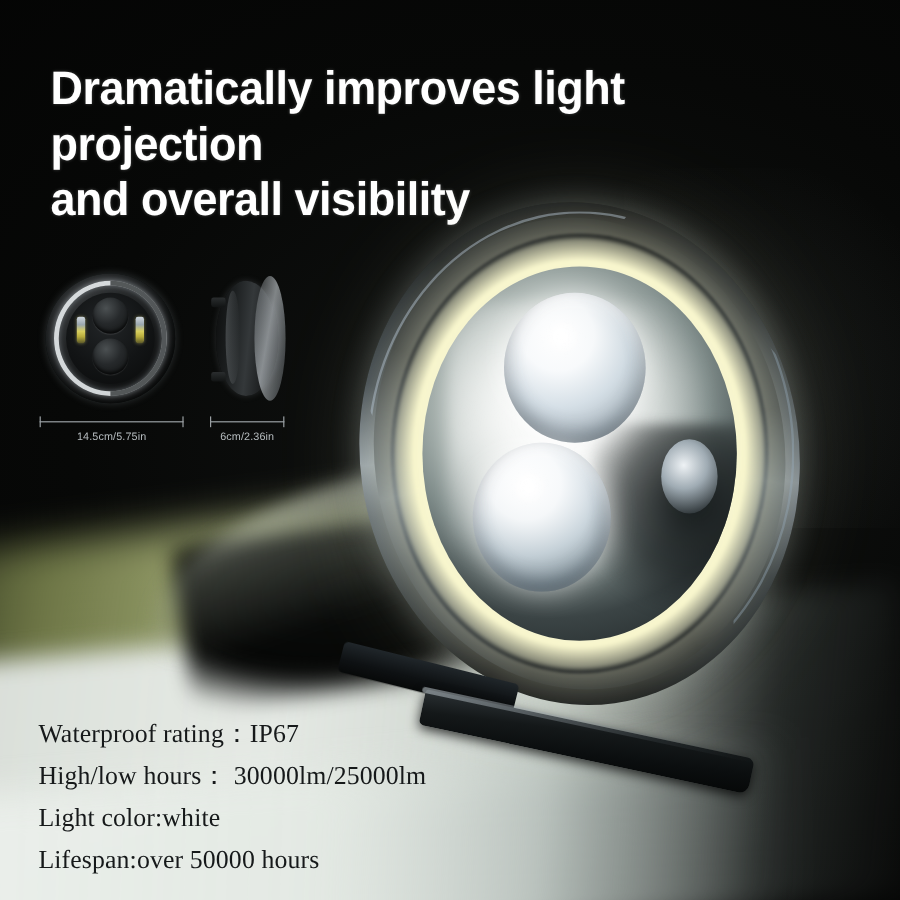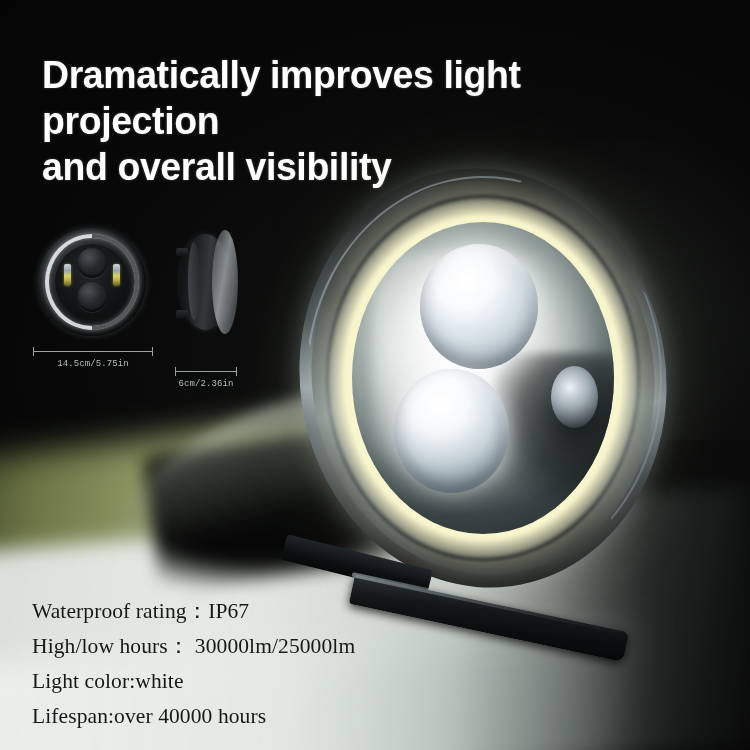--- a/index.html
+++ b/index.html
@@ -51,21 +51,21 @@
   #spill{left:520px;top:140px;width:300px;height:300px;
       background:radial-gradient(circle at 30% 60%, rgba(160,170,165,.10) 0%, rgba(0,0,0,0) 70%);}
 
   
   #headline{position:absolute;left:42px;top:52px;width:690px;
       color:#fff;font-weight:bold;font-size:39px;line-height:46px;
       letter-spacing:-.4px;transform:scaleX(.96);transform-origin:left top;
       text-shadow:0 0 3px rgba(255,255,255,.25);}
 
   
-  #thumbs{position:absolute;left:0;top:0;width:290px;height:400px;font-family:Liberation Mono, monospace;}
+  #thumbs{position:absolute;left:0;top:0;width:290px;height:400px;}
 
   
   #thumb-front{position:absolute;left:38px;top:228px;width:108px;height:108px;}
   .tf-outer{position:absolute;inset:0;border-radius:50%;
       background:radial-gradient(circle at 38% 32%, #3a3d3f 0%, #1b1d1e 46%, #0a0b0b 72%, #050505 100%);
       box-shadow:0 0 7px rgba(180,190,200,.22);}
   .tf-halo{position:absolute;left:7px;top:6px;right:7px;bottom:6px;border-radius:50%;
       border:4px solid rgba(238,242,245,.88);
       box-shadow:0 0 6px rgba(230,238,245,.55),inset 0 0 5px rgba(220,230,240,.45);}
   .tf-halo-dim{position:absolute;left:7px;top:6px;right:7px;bottom:6px;border-radius:50%;
@@ -106,21 +106,21 @@
   
   .measure{position:absolute;}
   .m-line{position:relative;height:9px;}
   .m-line::before{content:"";position:absolute;left:0;right:0;top:4px;height:1px;
       background:#9aa0a3;}
   .m-cap{position:absolute;top:0;width:1px;height:9px;background:#9aa0a3;}
   .m-cap.l{left:0;} .m-cap.r{right:0;}
   .m-label{margin-top:3px;text-align:center;color:#b6bcbf;font-size:9px;
       letter-spacing:.1px;white-space:nowrap;}
   #measure-front{left:33px;top:347px;width:120px;}
-  #measure-side{left:175px;top:367px;width:62px;}
+  #measure-side{left:175px;top:347px;width:62px;}
 
   
   #hero{position:absolute;left:300px;top:168px;width:366px;height:420px;}
 
   
   .hero-bezel{position:absolute;inset:0;border-radius:50%;
       transform:rotate(-8deg);
       background:conic-gradient(from 210deg,
         #0a0c0e 0%, #2c3338 8%, #5a646c 14%, #8e99a2 18%, #39424a 24%,
         #101417 34%, #080a0c 46%, #1b2024 58%, #49525a 66%, #7b858e 71%,
@@ -281,16 +281,16 @@
       </div>
       <div class="m-label">6cm/2.36in</div>
     </div>
 
   </div>
 
   <div id="specs">
     <div>Waterproof  rating：IP67</div>
     <div>High/low hours： 30000lm/25000lm</div>
     <div>Light color:white</div>
-    <div>Lifespan:over 40000 hours</div>
+    <div>Lifespan:over 50000 hours</div>
   </div>
 
 </div>
 
 </body></html>

